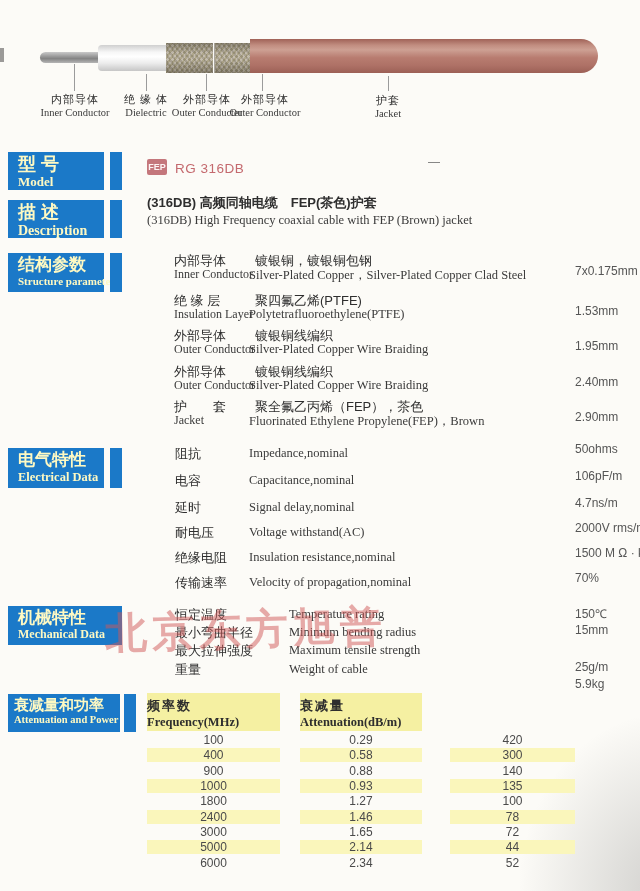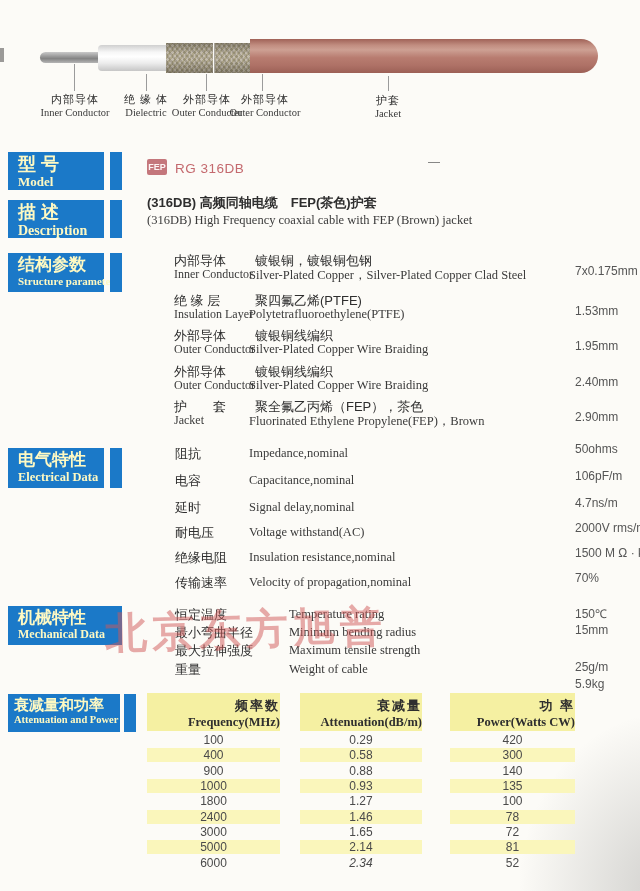--- a/index.html
+++ b/index.html
@@ -40,21 +40,21 @@
   .zh-t{font-size:13px;color:#2e2e2e;white-space:nowrap;}
   .en-t{font-size:12.5px;color:#3a3a3a;font-family:"Liberation Serif",serif;white-space:nowrap;}
   .val-t{font-size:12px;color:#555555;white-space:nowrap;}
   .red-t{color:#c4696e;}
   .badge{background:#c4777c;color:#fdf3f3;font-size:9px;font-weight:bold;
          width:20px;height:16px;line-height:16px;text-align:center;border-radius:2px;}
   .wm{font-size:42px;font-weight:bold;font-family:"Liberation Serif",serif;
       color:rgba(208,88,88,0.50);letter-spacing:5px;white-space:nowrap;transform:rotate(-1.5deg);}
   
   .tcol{position:absolute;top:0;}
-  .thead{background:#f5f0a2;text-align:right;padding:4px 0 3px 0;height:31px;box-sizing:content-box;}
+  .thead{background:#f5f0a2;text-align:left;padding:4px 0 3px 0;height:31px;box-sizing:content-box;}
   .thead .zh{font-size:13px;font-weight:bold;color:#2e2e2e;letter-spacing:2px;}
   .thead .en{font-size:12.5px;font-weight:bold;color:#2e2e2e;font-family:"Liberation Serif",serif;}
   .tcell{position:absolute;left:0;width:100%;height:14px;line-height:14px;
          text-align:center;font-size:12px;color:#4a4a4a;}
   .ystripe{background:#faf6bb;}
 </style>
 </head>
 <body>
 
 <div class="page">
@@ -255,34 +255,30 @@
         <div class="en">Attenuation(dB/m)</div>
       </div>
       <div class="tcell" style="top:40px;">0.29</div>
       <div class="tcell ystripe" style="top:55px;">0.58</div>
       <div class="tcell" style="top:71px;">0.88</div>
       <div class="tcell ystripe" style="top:86px;">0.93</div>
       <div class="tcell" style="top:101px;">1.27</div>
       <div class="tcell ystripe" style="top:117px;">1.46</div>
       <div class="tcell" style="top:132px;">1.65</div>
       <div class="tcell ystripe" style="top:147px;">2.14</div>
-      <div class="tcell" style="top:163px;font-style:italic;">2.34</div>
+      <div class="tcell" style="top:163px;">2.34</div>
     </div>
 
     <div class="abs tcol" style="left:450px;top:693px;width:125px;height:180px;">
-      <div class="thead">
-        <div class="zh">功  率</div>
-        <div class="en">Power(Watts CW)</div>
-      </div>
       <div class="tcell" style="top:40px;">420</div>
       <div class="tcell ystripe" style="top:55px;">300</div>
       <div class="tcell" style="top:71px;">140</div>
       <div class="tcell ystripe" style="top:86px;">135</div>
       <div class="tcell" style="top:101px;">100</div>
       <div class="tcell ystripe" style="top:117px;">78</div>
       <div class="tcell" style="top:132px;">72</div>
-      <div class="tcell ystripe" style="top:147px;">81</div>
+      <div class="tcell ystripe" style="top:147px;">44</div>
       <div class="tcell" style="top:163px;">52</div>
     </div>
 
   </div>
 
 </div>
 
 </body></html>

